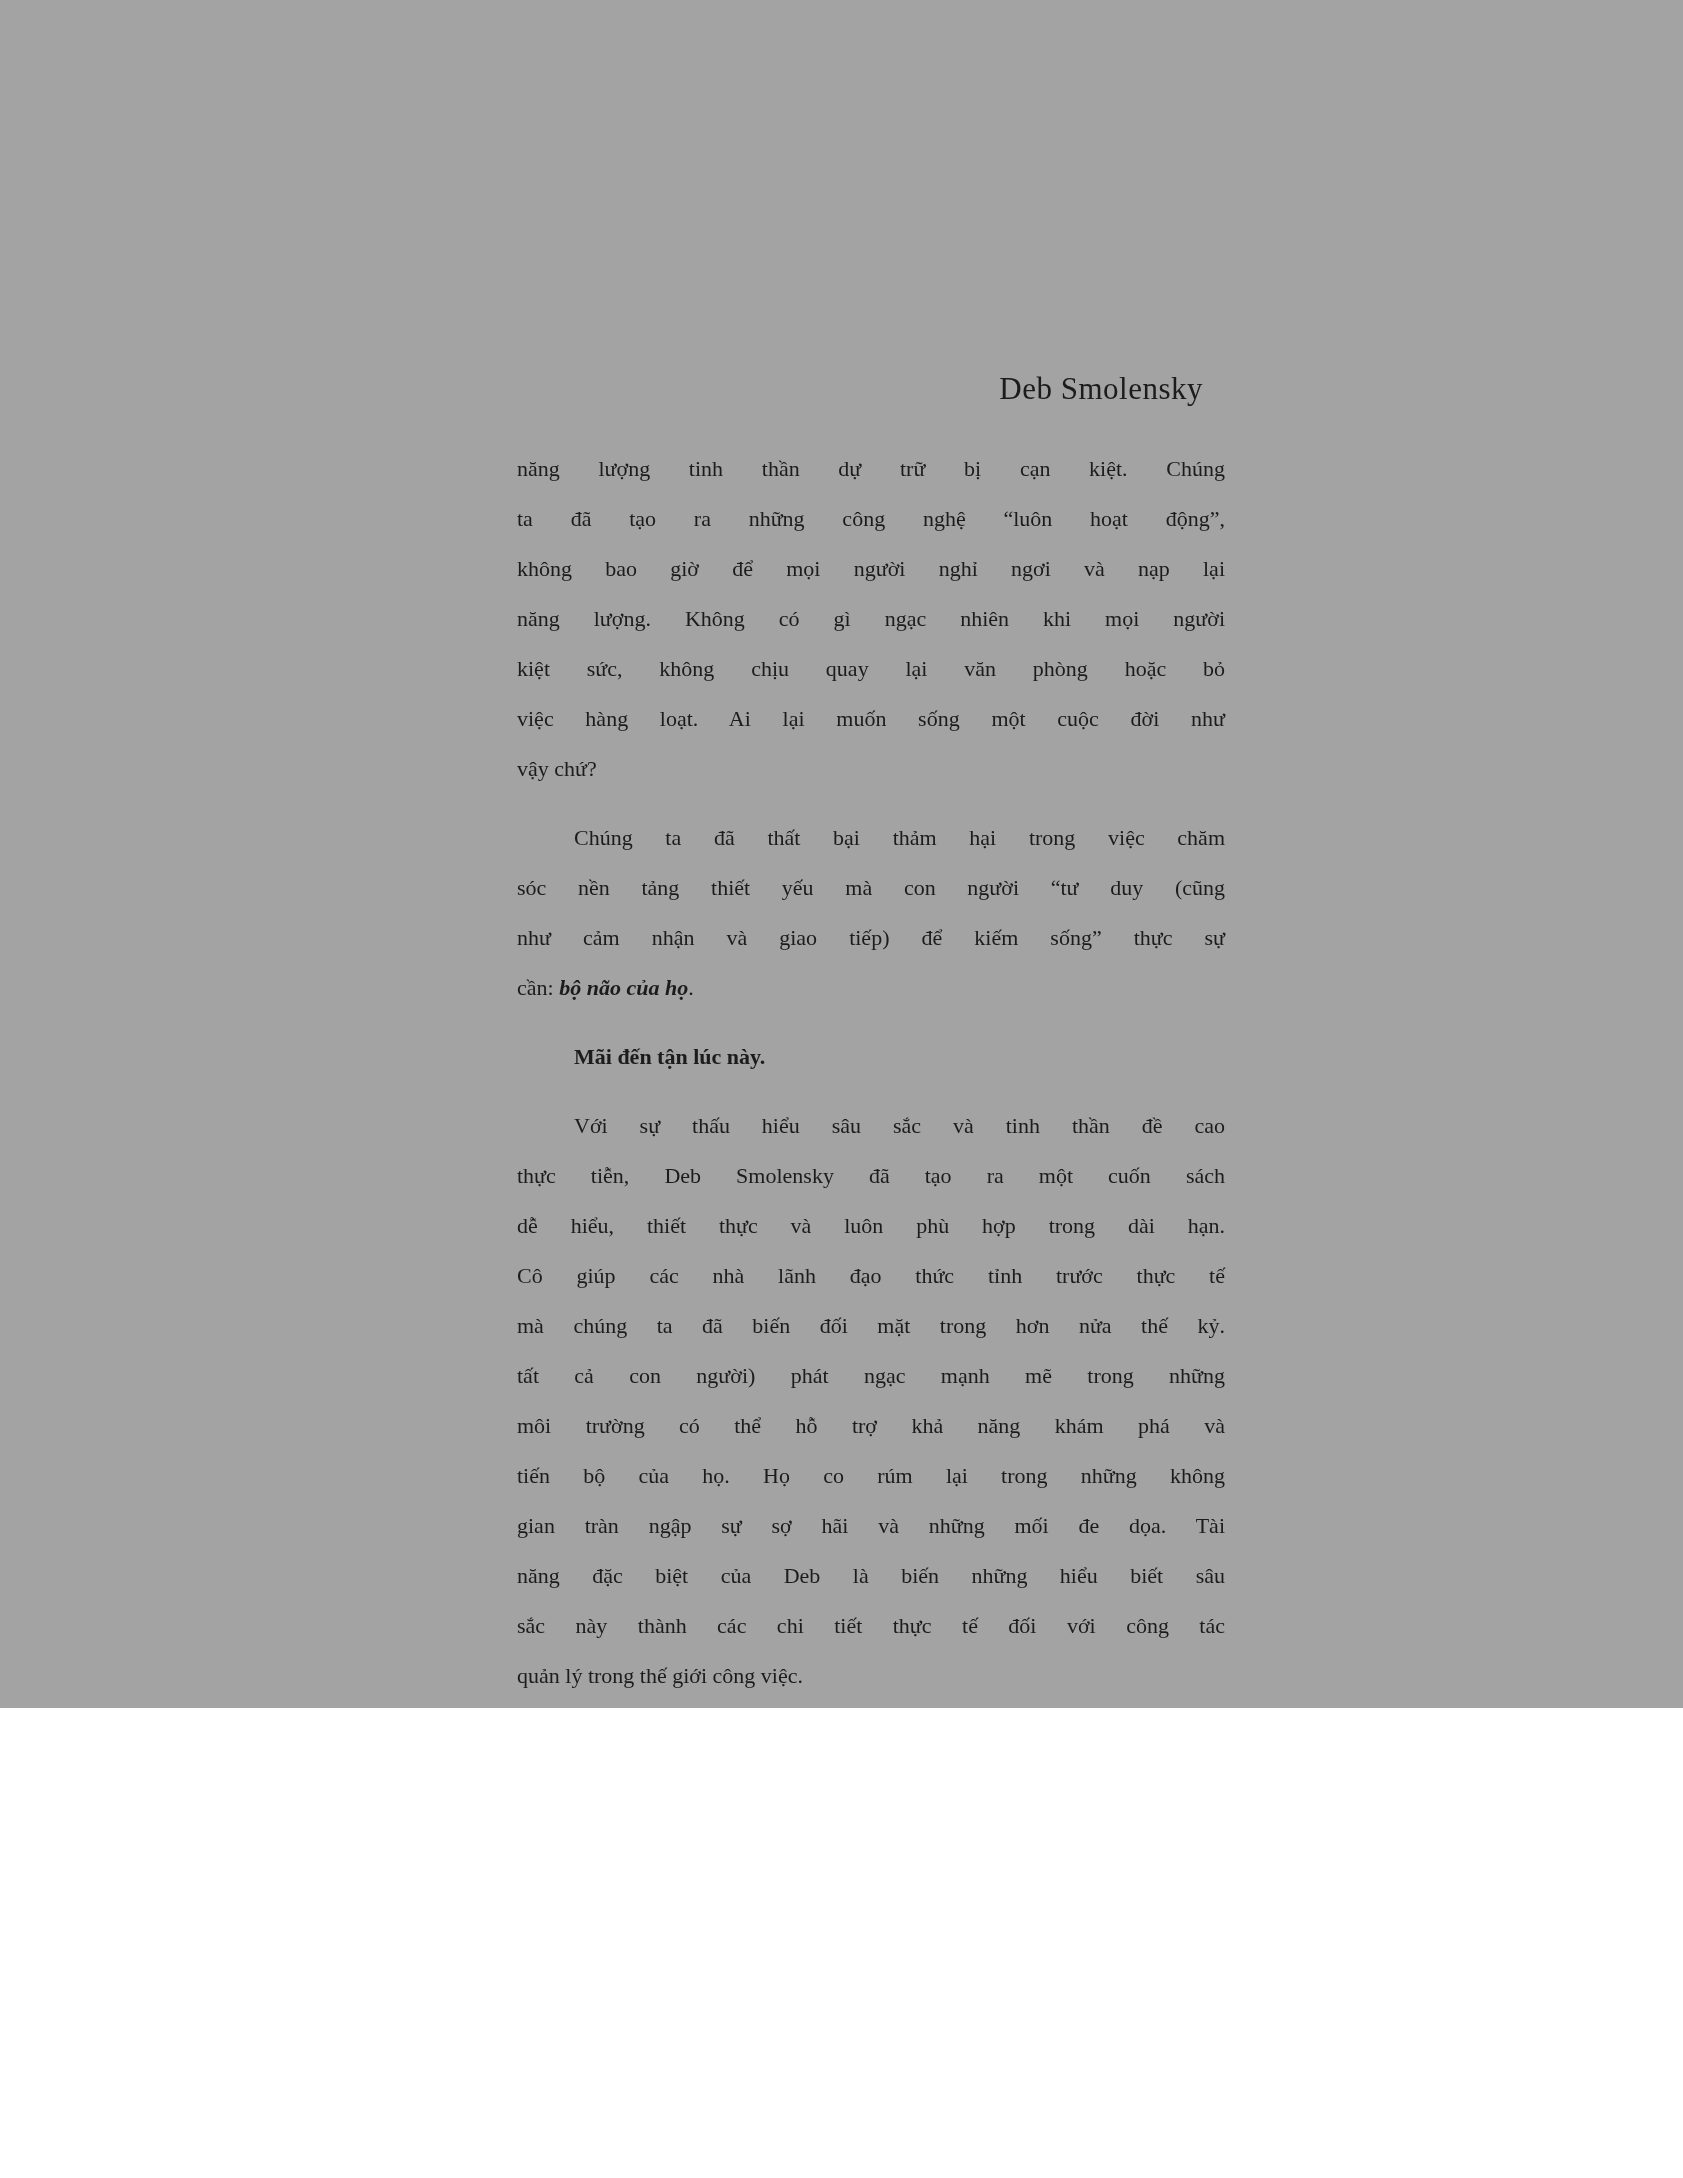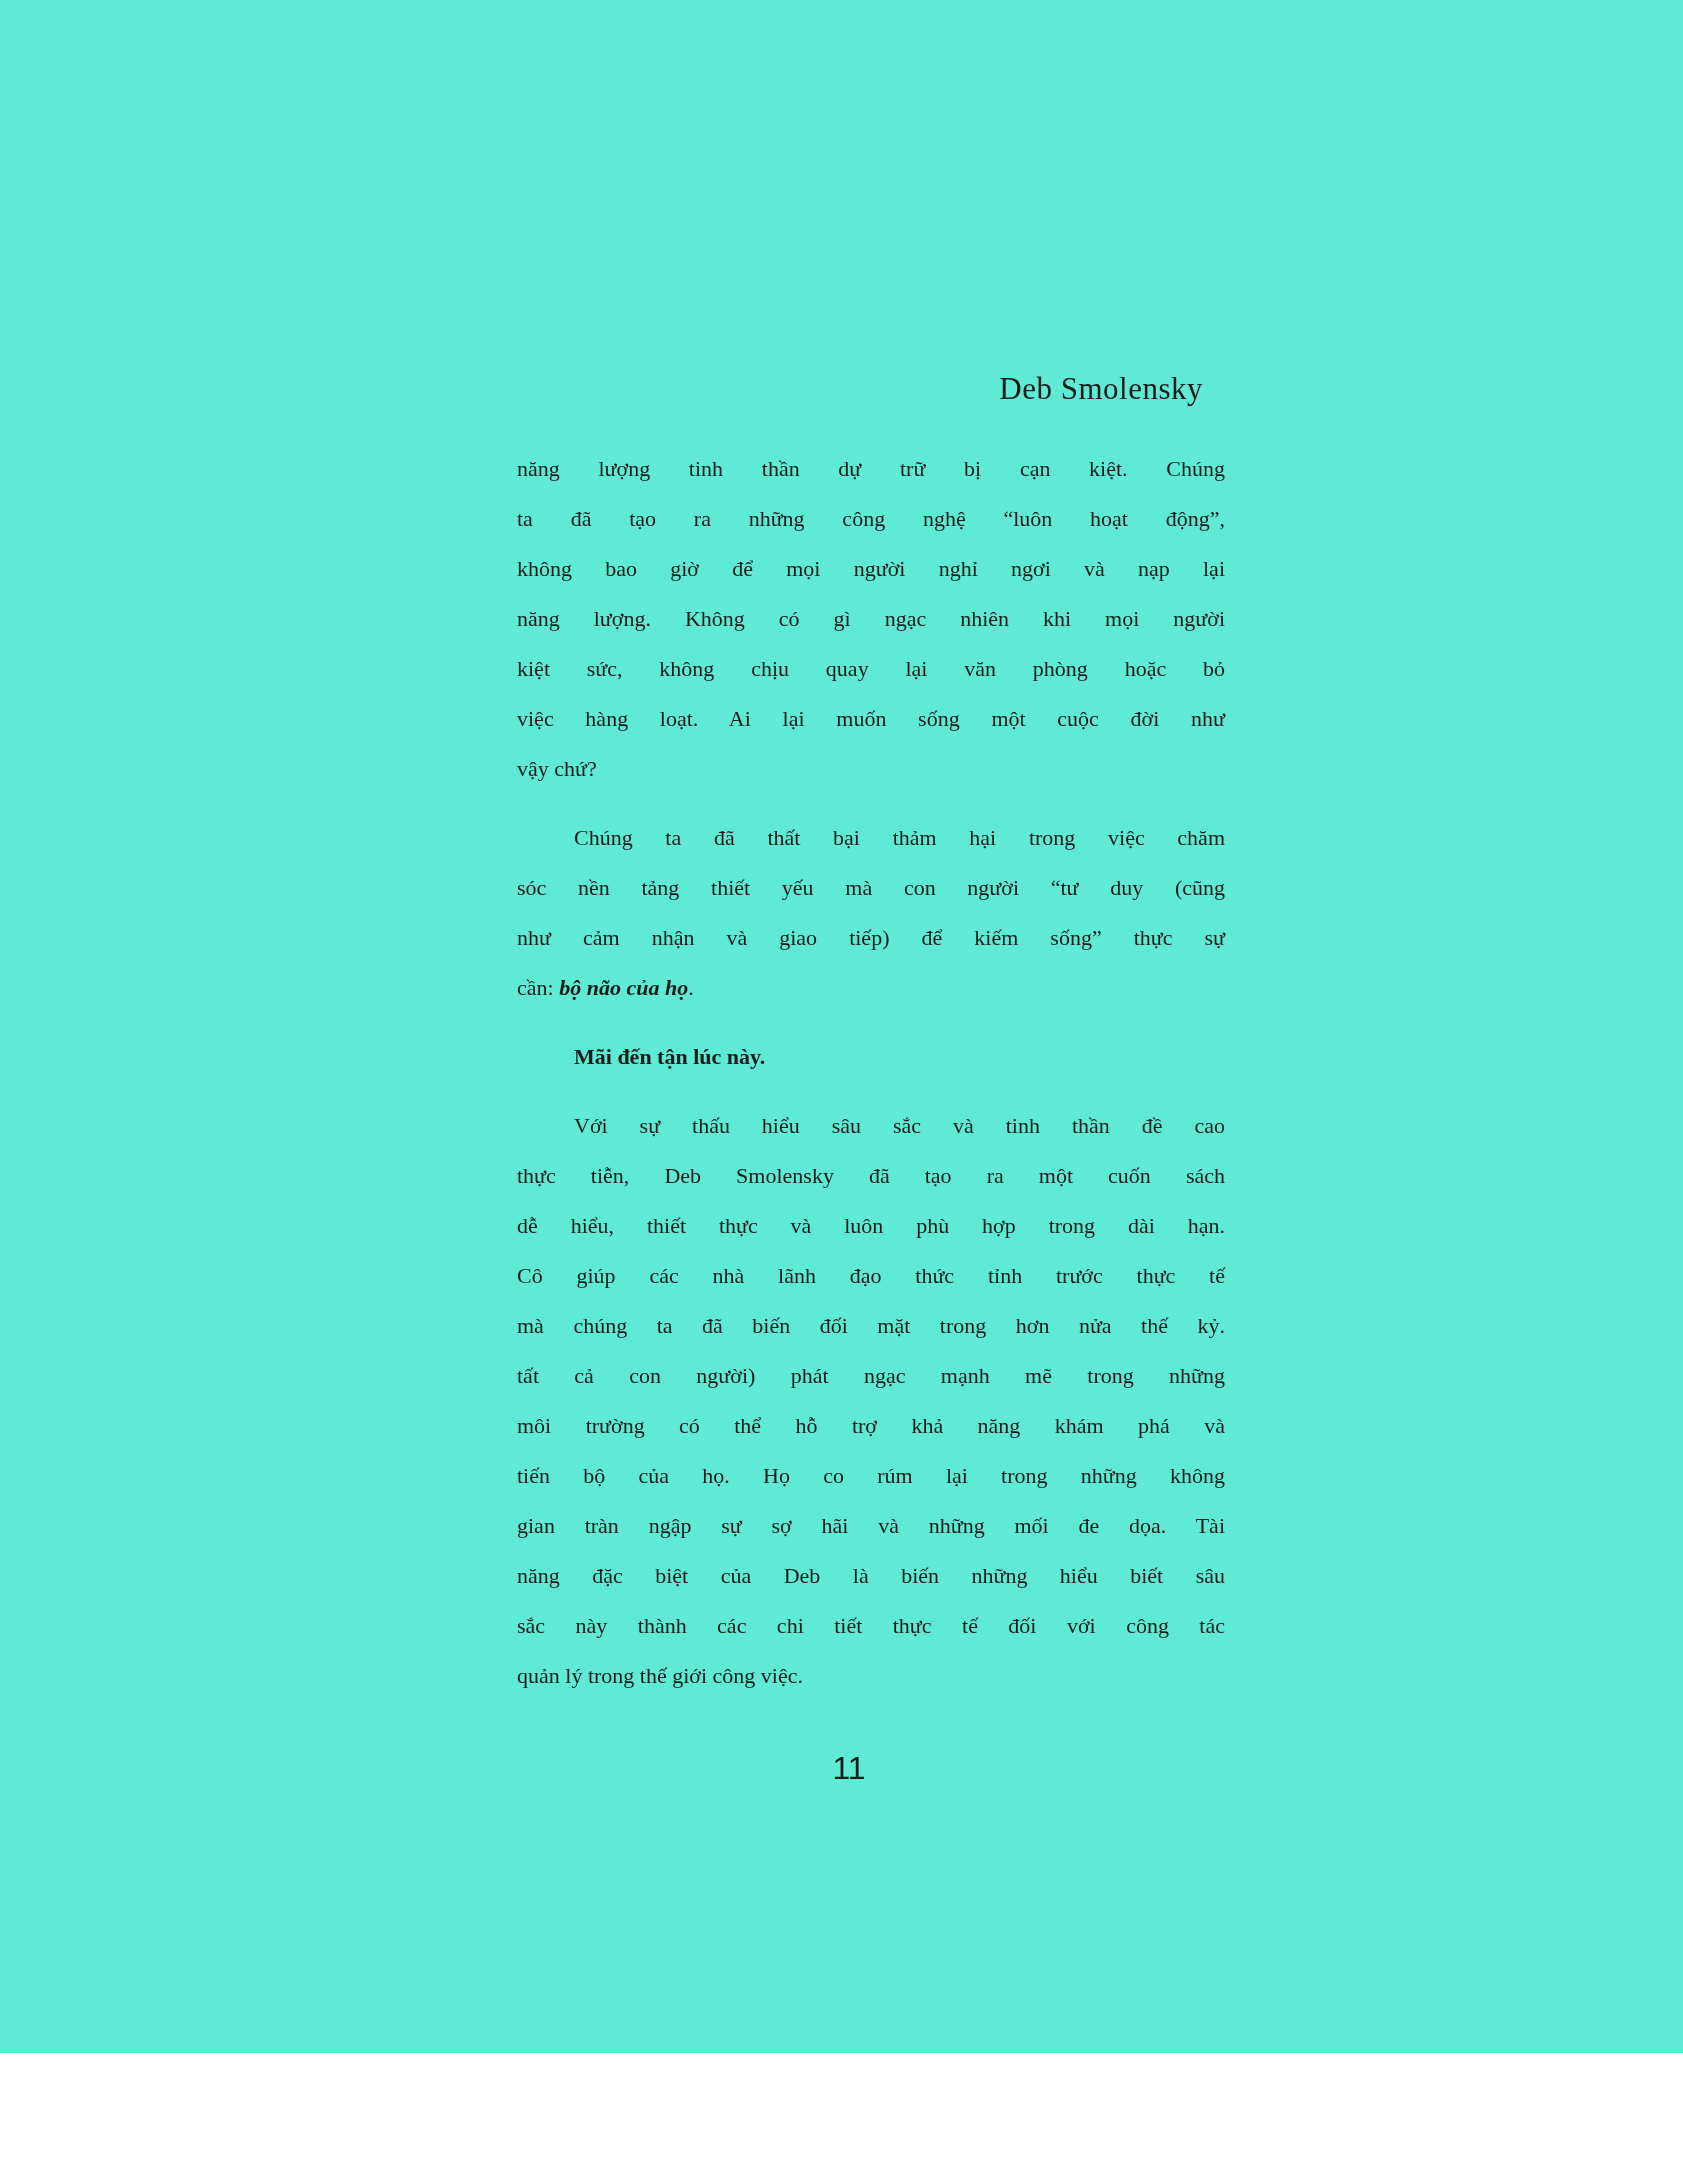--- a/index.html
+++ b/index.html
@@ -3,22 +3,22 @@
 <meta charset="utf-8">
 <style>
   html, body {
     margin: 0;
     padding: 0;
     background: #ffffff;
   }
   .page {
     position: relative;
     width: 1683px;
-    height: 2053px;
-    background: #5eead4;
+    height: 1708px;
+    background: #a3a3a3;
     overflow: hidden;
     font-family: "Liberation Serif", "DejaVu Serif", serif;
     color: #1c1c1c;
   }
   .running-header {
     position: absolute;
     left: 495px;
     top: 370px;
     width: 708px;
     text-align: right;

